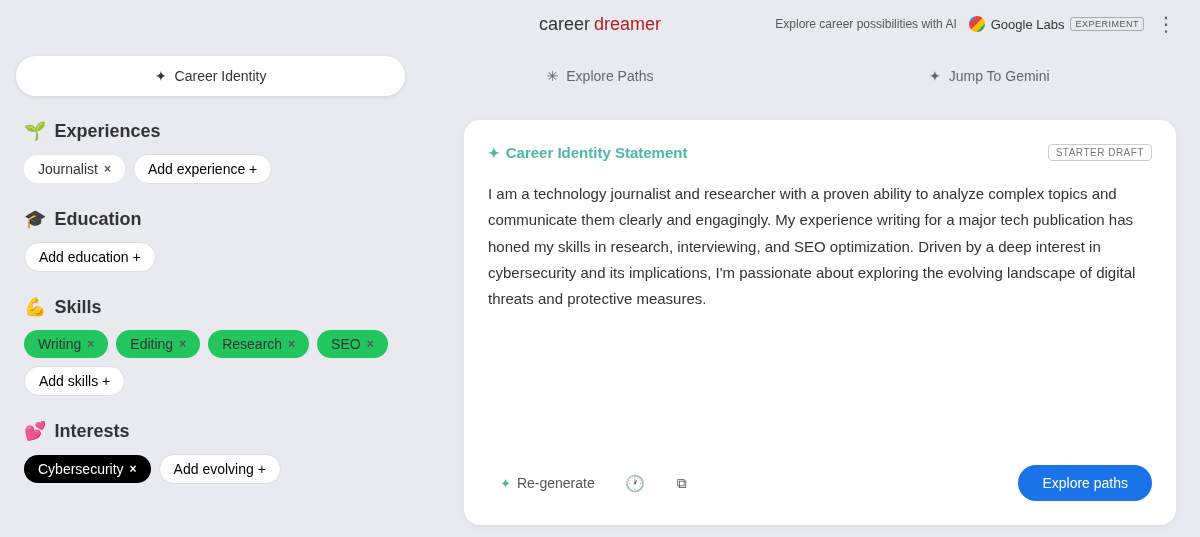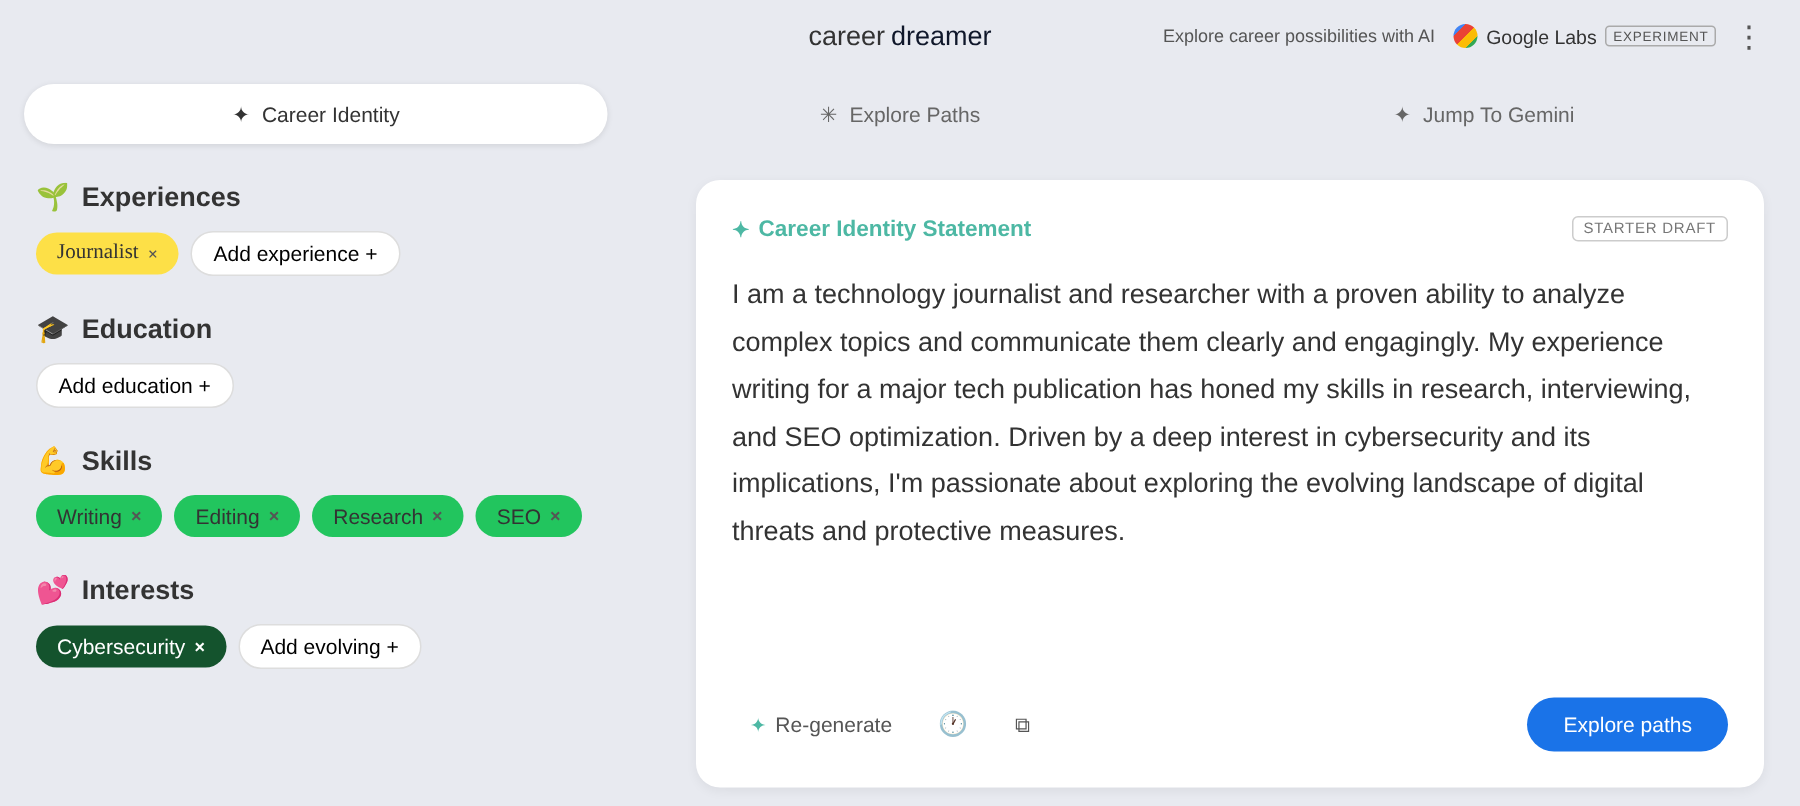--- a/index.html
+++ b/index.html
@@ -24,21 +24,21 @@
       align-items: center;
       gap: 4px;
       font-size: 18px;
       font-weight: 500;
       color: #333;
       position: absolute;
       left: 50%;
       transform: translateX(-50%);
     }
     .header-logo .dreamer {
-      color: #0f172a;
+      color: #b91c1c;
     }
     .header-right {
       display: flex;
       align-items: center;
       gap: 12px;
       margin-left: auto;
     }
     .header-explore-text {
       font-size: 12px;
       color: #555;
@@ -145,30 +145,29 @@
       display: flex;
       align-items: center;
       gap: 6px;
       padding: 6px 14px;
       border-radius: 20px;
       font-size: 14px;
       font-weight: 500;
       cursor: pointer;
     }
     .chip.experience {
-      background: #fde047;
-      color: #333;
-      font-family: Liberation Serif, serif;
+      background: #ffffff;
+      color: #333;
     }
     .chip.skill-green {
       background: #22c55e;
       color: #333;
     }
     .chip.interest-green {
-      background: #14532d;
+      background: #000000;
       color: white;
     }
     .chip.add {
       background: white;
       color: #000000;
       border: 1px solid #ddd;
       font-weight: 400;
     }
     .chip .close-x {
       font-size: 12px;
@@ -215,21 +214,21 @@
       border: 1px solid #ccc;
       border-radius: 4px;
       padding: 2px 7px;
       color: #777;
       letter-spacing: 0.5px;
       text-transform: uppercase;
     }
 
     .card-body {
       flex: 1;
-      font-size: 18px;
+      font-size: 15px;
       line-height: 1.75;
       color: #333;
     }
 
     .card-footer {
       display: flex;
       align-items: center;
       justify-content: space-between;
       margin-top: 20px;
     }
@@ -358,20 +357,23 @@
           <span>Editing</span>
           <span class="close-x">×</span>
         </div>
         <div class="chip skill-green">
           <span>Research</span>
           <span class="close-x">×</span>
         </div>
         <div class="chip skill-green">
           <span>SEO</span>
           <span class="close-x">×</span>
+        </div>
+        <div class="chip add">
+          <span>Add skills  +</span>
         </div>
       </div>
     </div>
 
     <div>
       <div class="section-title">
         <span class="emoji">💕</span>
         <span>Interests</span>
       </div>
       <div class="chips-row">

